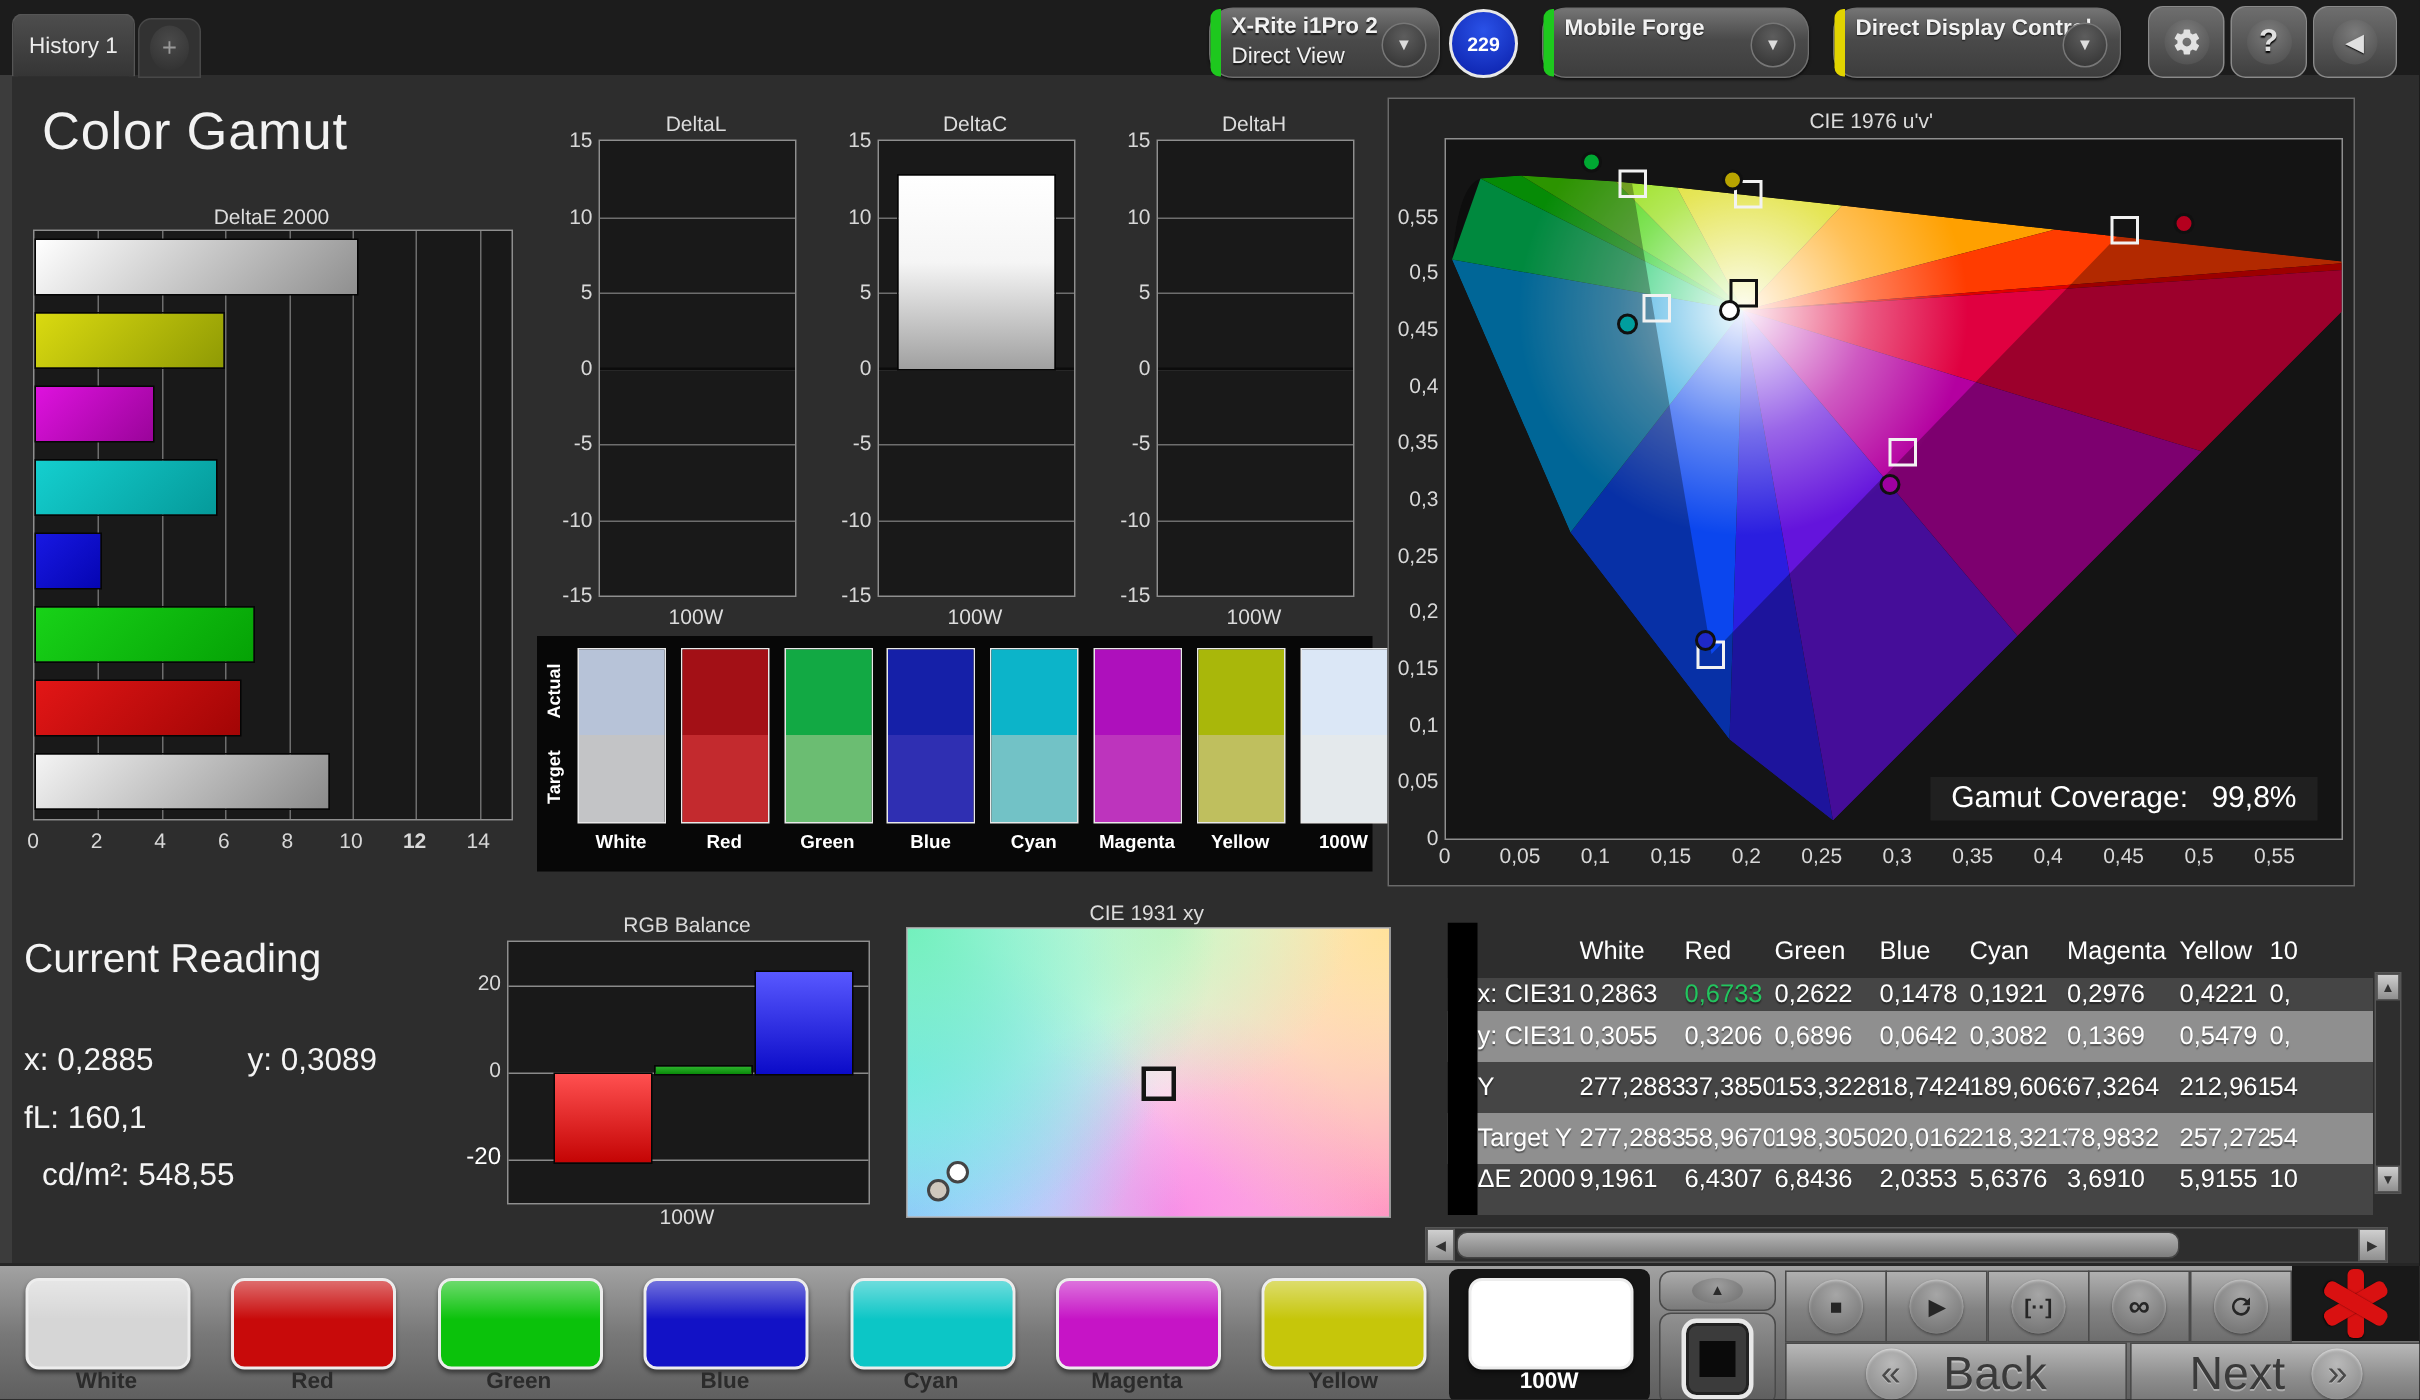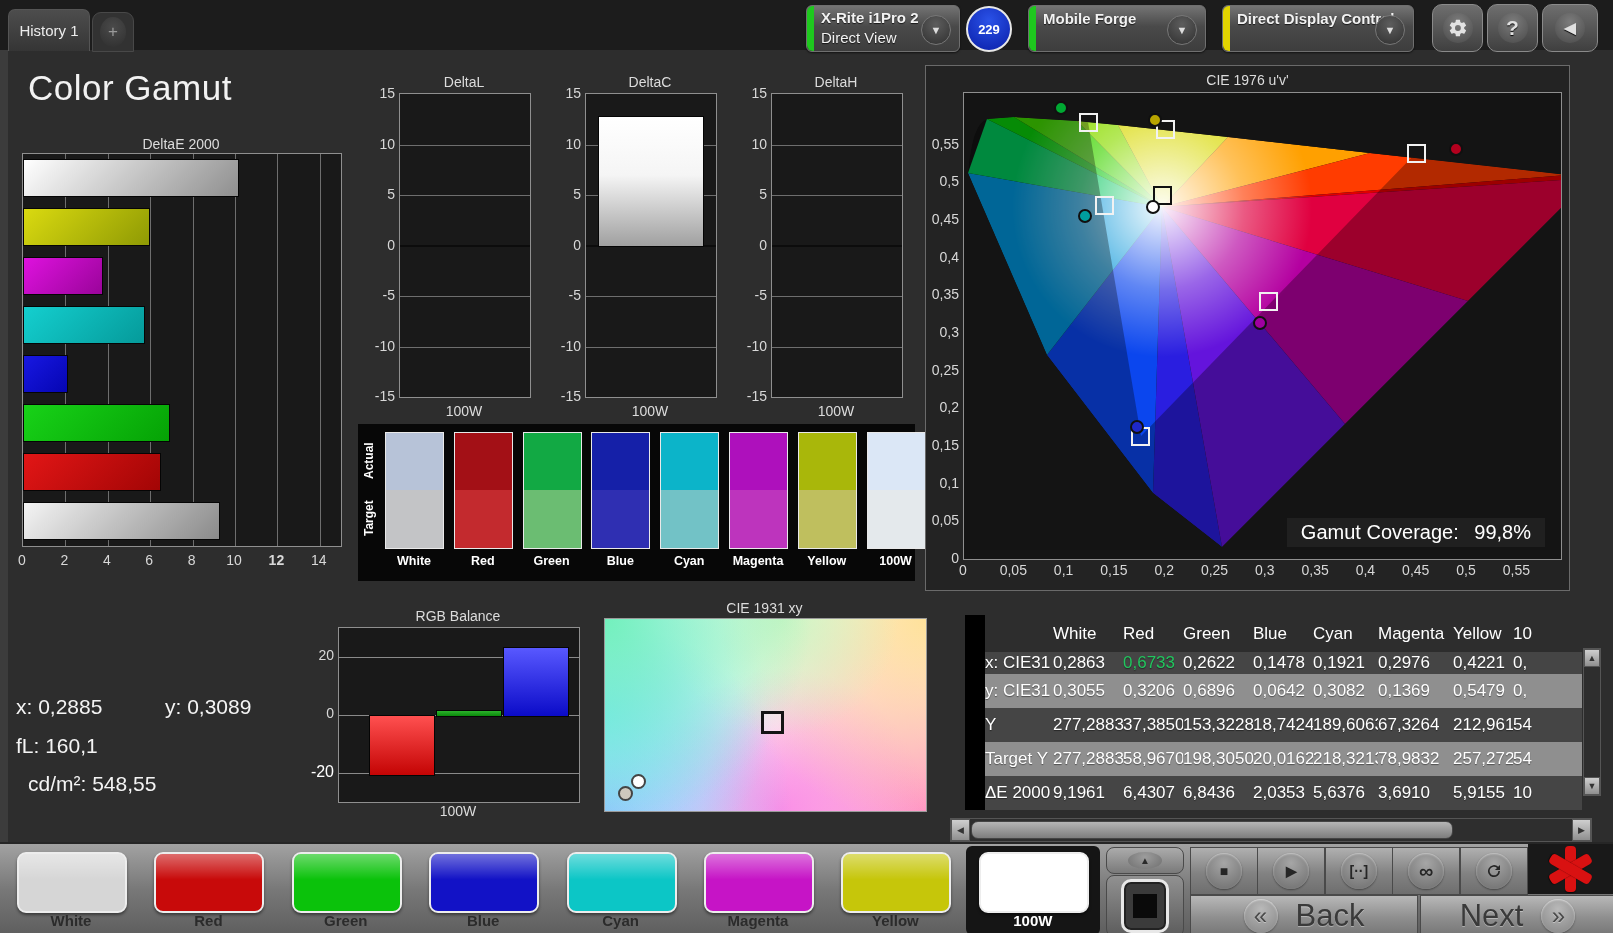--- a/index.html
+++ b/index.html
@@ -9,21 +9,21 @@
 
   
   #topbar{position:absolute;left:0;top:0;width:1613px;height:50px;background:#1c1c1c;}
   #tab-history{position:absolute;left:8px;top:9px;width:80px;height:41px;border-radius:7px 7px 0 0;
     background:linear-gradient(180deg,#4d4d4d,#353535);border:1px solid #555;border-bottom:none;
     display:flex;align-items:center;justify-content:center;font-size:15px;color:#ececec;}
   #tab-add{position:absolute;left:92px;top:12px;width:40px;height:38px;border-radius:9px 9px 0 0;
     background:#323232;border:1px solid #484848;display:flex;align-items:center;justify-content:center;}
   #tab-add .pill{width:26px;height:30px;border-radius:50%;background:radial-gradient(circle at 50% 35%,#4a4a4a,#2e2e2e);
     color:#999;font-size:17px;display:flex;align-items:center;justify-content:center;}
-  .tb-widget{position:absolute;top:5px;height:45px;border-radius:6px;border:1px solid #6f6f6f;
+  .tb-widget{position:absolute;top:5px;height:45px;border-radius:16px;border:1px solid #6f6f6f;
     background:linear-gradient(180deg,#747474,#4a4a4a 45%,#3d3d3d);box-shadow:0 1px 2px rgba(0,0,0,.6);}
   .tb-strip{position:absolute;left:0;top:0;width:7px;height:100%;border-radius:6px 0 0 6px;}
   .tb-text{position:absolute;left:14px;top:4px;font-size:15px;font-weight:bold;color:#f2f2f2;line-height:18px;
     text-shadow:0 1px 1px rgba(0,0,0,.7);white-space:nowrap;}
   .dd-arrow{position:absolute;right:8px;top:50%;margin-top:-14px;width:28px;height:28px;border-radius:50%;
     background:radial-gradient(circle at 50% 30%,#5d5d5d,#303030);border:1px solid #777;
     display:flex;align-items:center;justify-content:center;color:#ddd;font-size:11px;}
   #meter-badge{position:absolute;left:966px;top:6px;width:42px;height:42px;border-radius:50%;
     background:radial-gradient(circle at 50% 30%,#2a52e8,#0a1ea8);border:2px solid #e8e8e8;
     display:flex;align-items:center;justify-content:center;font-size:13px;font-weight:bold;color:#fff;}
@@ -183,20 +183,21 @@
       <div style="position: absolute; top: 0px; width: 30px; margin-left: -15px; text-align: center; font-size: 14px; color: rgb(216, 216, 216); left: 0px;">0</div>
       <div style="position: absolute; top: 0px; width: 30px; margin-left: -15px; text-align: center; font-size: 14px; color: rgb(216, 216, 216); left: 42.4px;">2</div>
       <div style="position: absolute; top: 0px; width: 30px; margin-left: -15px; text-align: center; font-size: 14px; color: rgb(216, 216, 216); left: 84.8px;">4</div>
       <div style="position: absolute; top: 0px; width: 30px; margin-left: -15px; text-align: center; font-size: 14px; color: rgb(216, 216, 216); left: 127.2px;">6</div>
       <div style="position: absolute; top: 0px; width: 30px; margin-left: -15px; text-align: center; font-size: 14px; color: rgb(216, 216, 216); left: 169.6px;">8</div>
       <div style="position: absolute; top: 0px; width: 30px; margin-left: -15px; text-align: center; font-size: 14px; color: rgb(216, 216, 216); left: 212px;">10</div>
       <div style="position: absolute; top: 0px; width: 30px; margin-left: -15px; text-align: center; font-size: 14px; color: rgb(216, 216, 216); left: 254.4px; font-weight: bold;">12</div>
       <div style="position: absolute; top: 0px; width: 30px; margin-left: -15px; text-align: center; font-size: 14px; color: rgb(216, 216, 216); left: 296.8px;">14</div>
     </div>
 
+  <div id="cr-title">Current Reading</div>
   <div class="cr-val" style="left:16px;top:695px;">x: 0,2885</div>
   <div class="cr-val" style="left:165px;top:695px;">y: 0,3089</div>
   <div class="cr-val" style="left:16px;top:734px;">fL: 160,1</div>
   <div class="cr-val" style="left:28px;top:772px;">cd/m²: 548,55</div>
 
   <div id="lch-charts">
       <div style="position: absolute; top: 74px; left: 363px; width: 170px; height: 350px;">
         <div style="position: absolute; left: 36px; top: 0px; width: 130px; text-align: center; font-size: 14px; color: rgb(220, 220, 220);">DeltaL</div>
         <div style="position: absolute; left: 36px; top: 19px; width: 130px; height: 303px; background: rgb(25, 25, 25); border: 1px solid rgb(143, 143, 143);">
           <div style="position: absolute; left: 0px; width: 100%; height: 1px; background: rgb(110, 110, 110); top: 50.5px;"></div>
@@ -462,21 +463,21 @@
         <div style="width: 68px; flex: 0 0 auto; color: rgb(255, 255, 255); font-size: 17px; white-space: nowrap; overflow: hidden; text-shadow: rgba(0, 0, 0, 0.45) 0px 1px 1px;">Target Y</div>
         <div style="width: 70px; flex: 0 0 auto; color: rgb(255, 255, 255); font-size: 17px; white-space: nowrap; overflow: hidden; text-shadow: rgba(0, 0, 0, 0.45) 0px 1px 1px;">277,2883</div>
         <div style="width: 60px; flex: 0 0 auto; color: rgb(255, 255, 255); font-size: 17px; white-space: nowrap; overflow: hidden; text-shadow: rgba(0, 0, 0, 0.45) 0px 1px 1px;">58,9670</div>
         <div style="width: 70px; flex: 0 0 auto; color: rgb(255, 255, 255); font-size: 17px; white-space: nowrap; overflow: hidden; text-shadow: rgba(0, 0, 0, 0.45) 0px 1px 1px;">198,3050</div>
         <div style="width: 60px; flex: 0 0 auto; color: rgb(255, 255, 255); font-size: 17px; white-space: nowrap; overflow: hidden; text-shadow: rgba(0, 0, 0, 0.45) 0px 1px 1px;">20,0162</div>
         <div style="width: 65px; flex: 0 0 auto; color: rgb(255, 255, 255); font-size: 17px; white-space: nowrap; overflow: hidden; text-shadow: rgba(0, 0, 0, 0.45) 0px 1px 1px;">218,3213</div>
         <div style="width: 75px; flex: 0 0 auto; color: rgb(255, 255, 255); font-size: 17px; white-space: nowrap; overflow: hidden; text-shadow: rgba(0, 0, 0, 0.45) 0px 1px 1px;">78,9832</div>
         <div style="width: 60px; flex: 0 0 auto; color: rgb(255, 255, 255); font-size: 17px; white-space: nowrap; overflow: hidden; text-shadow: rgba(0, 0, 0, 0.45) 0px 1px 1px;">257,2720</div>
         <div style="width: 67px; flex: 0 0 auto; color: rgb(255, 255, 255); font-size: 17px; white-space: nowrap; overflow: hidden; text-shadow: rgba(0, 0, 0, 0.45) 0px 1px 1px;">54</div>
       </div>
-      <div style="display: flex; height: 34px; align-items: center; background: rgb(69, 69, 69);">
+      <div style="display: flex; height: 34px; background: rgb(69, 69, 69);">
         <div style="width: 20px; align-self: stretch; background: rgb(0, 0, 0);"></div>
         <div style="width: 68px; flex: 0 0 auto; color: rgb(255, 255, 255); font-size: 17px; white-space: nowrap; overflow: hidden; text-shadow: rgba(0, 0, 0, 0.45) 0px 1px 1px;">ΔE 2000</div>
         <div style="width: 70px; flex: 0 0 auto; color: rgb(255, 255, 255); font-size: 17px; white-space: nowrap; overflow: hidden; text-shadow: rgba(0, 0, 0, 0.45) 0px 1px 1px;">9,1961</div>
         <div style="width: 60px; flex: 0 0 auto; color: rgb(255, 255, 255); font-size: 17px; white-space: nowrap; overflow: hidden; text-shadow: rgba(0, 0, 0, 0.45) 0px 1px 1px;">6,4307</div>
         <div style="width: 70px; flex: 0 0 auto; color: rgb(255, 255, 255); font-size: 17px; white-space: nowrap; overflow: hidden; text-shadow: rgba(0, 0, 0, 0.45) 0px 1px 1px;">6,8436</div>
         <div style="width: 60px; flex: 0 0 auto; color: rgb(255, 255, 255); font-size: 17px; white-space: nowrap; overflow: hidden; text-shadow: rgba(0, 0, 0, 0.45) 0px 1px 1px;">2,0353</div>
         <div style="width: 65px; flex: 0 0 auto; color: rgb(255, 255, 255); font-size: 17px; white-space: nowrap; overflow: hidden; text-shadow: rgba(0, 0, 0, 0.45) 0px 1px 1px;">5,6376</div>
         <div style="width: 75px; flex: 0 0 auto; color: rgb(255, 255, 255); font-size: 17px; white-space: nowrap; overflow: hidden; text-shadow: rgba(0, 0, 0, 0.45) 0px 1px 1px;">3,6910</div>
         <div style="width: 60px; flex: 0 0 auto; color: rgb(255, 255, 255); font-size: 17px; white-space: nowrap; overflow: hidden; text-shadow: rgba(0, 0, 0, 0.45) 0px 1px 1px;">5,9155</div>
         <div style="width: 67px; flex: 0 0 auto; color: rgb(255, 255, 255); font-size: 17px; white-space: nowrap; overflow: hidden; text-shadow: rgba(0, 0, 0, 0.45) 0px 1px 1px;">10</div>

